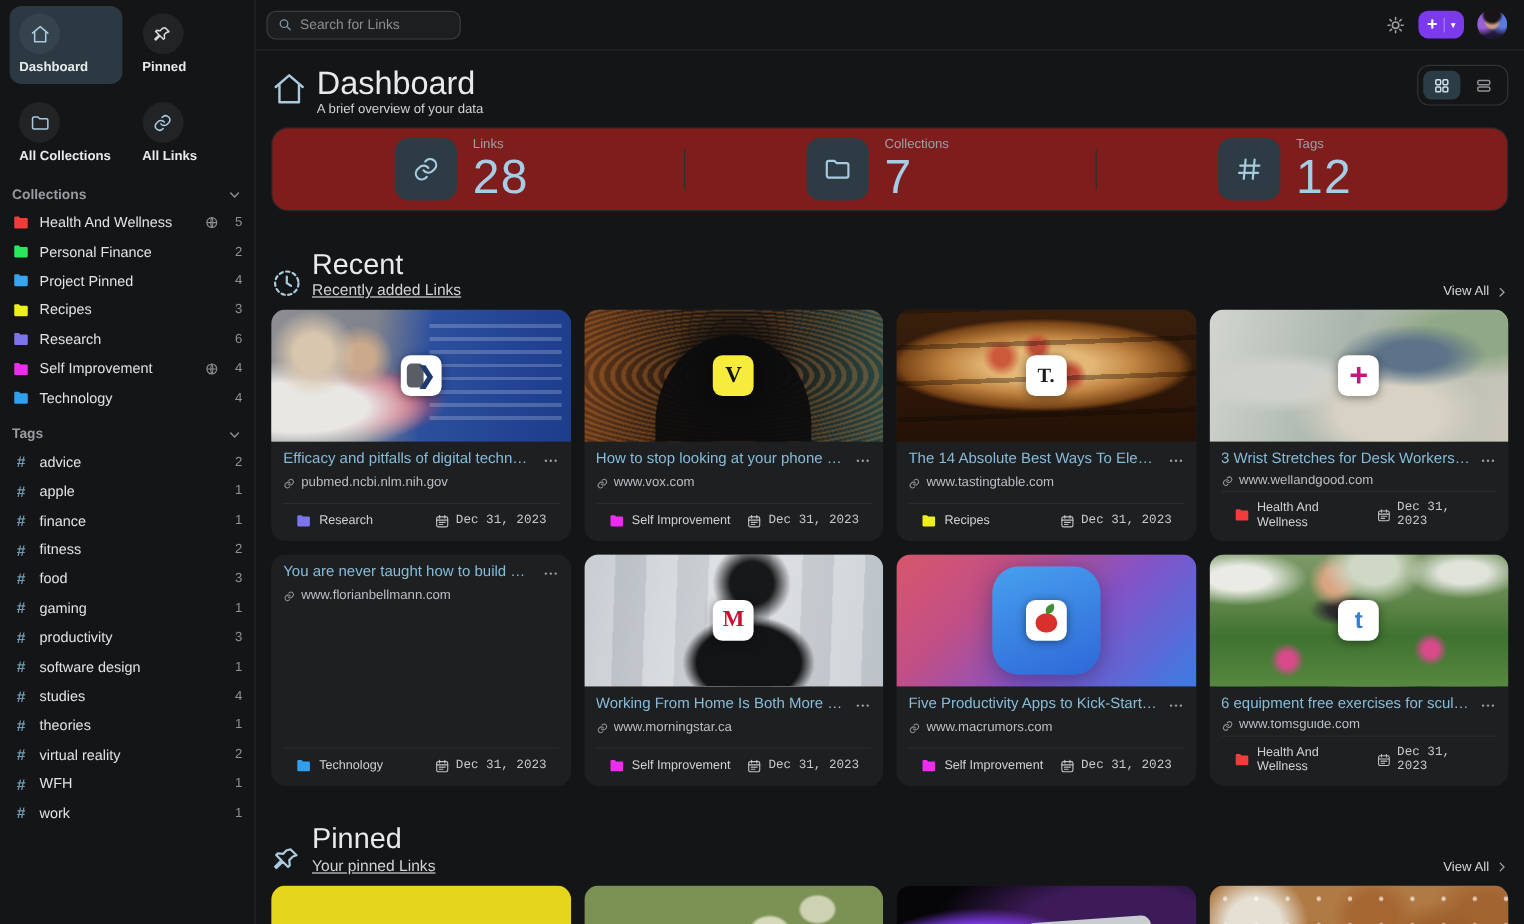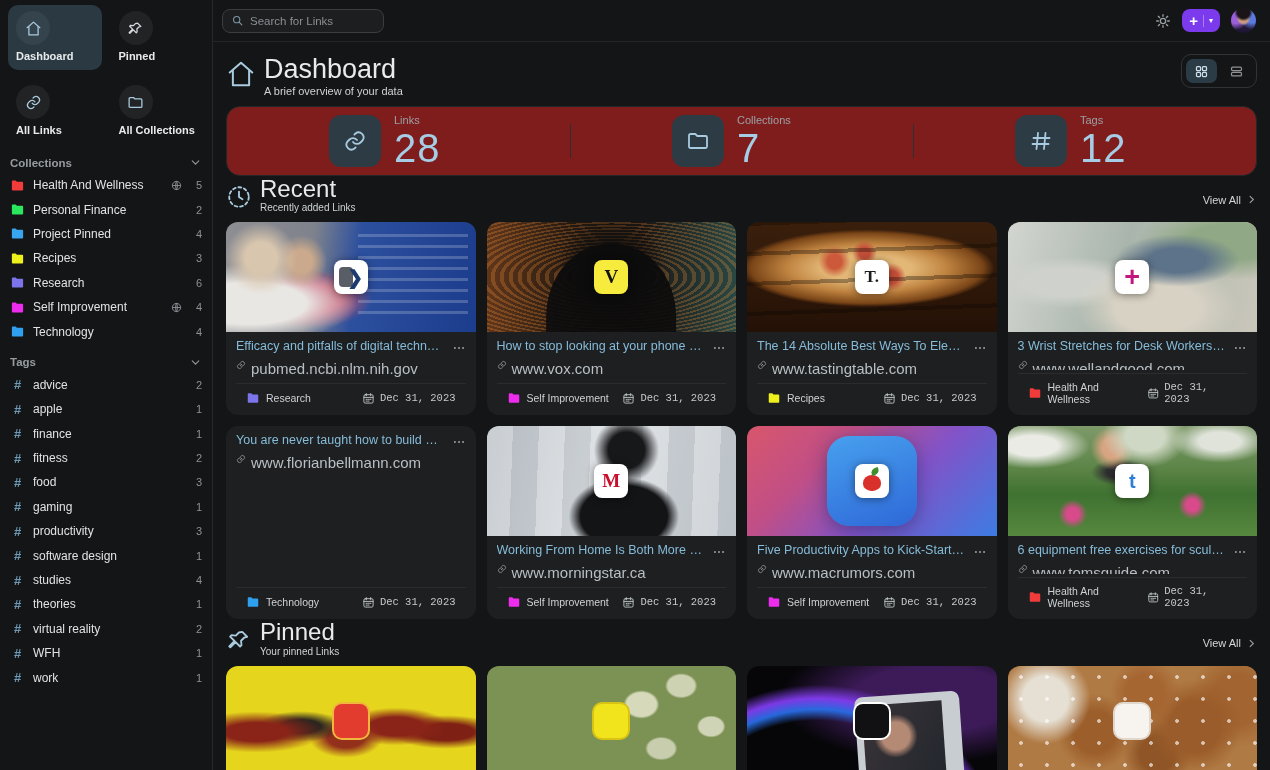--- a/index.html
+++ b/index.html
@@ -63,24 +63,24 @@
 
   .stats { margin-top:9px; background:#7f1d1d; border:1px solid #242628; border-radius:14px; height:70px; display:grid; grid-template-columns:1fr 1fr 1fr; align-items:center; }
   .stat { display:flex; align-items:center; gap:13px; justify-content:center; position:relative; height:100%; }
   .stat + .stat::before { content:""; position:absolute; left:0; top:17px; bottom:17px; width:1px; background:#2d2f30; }
   .stat-tile { width:52px; height:52px; border-radius:12px; background:#2d3b45; display:flex; align-items:center; justify-content:center; }
   .stat-tile svg { width:24px; height:24px; color:#a9cbdf; }
   .stat-info { display:flex; flex-direction:column; gap:1px; min-width:74px; }
   .stat-label { font-size:11px; color:#9aa0a5; }
   .stat-value { font-size:40px; font-weight:300; color:#a5cde6; line-height:1.05; letter-spacing:1px; }
 
-  .sec { display:flex; align-items:center; gap:8px; margin-top:0; }
+  .sec { display:flex; align-items:flex-end; gap:8px; margin-top:32px; }
   .sec-ic { width:26px; height:26px; color:#a9cbdf; margin-top:4px; }
   .sec-titles h2 { font-size:24px; font-weight:400; color:#e8ebec; line-height:1.1; }
-  .sec-titles .sub { font-size:10px; color:#ced3d6; }
+  .sec-titles .sub { font-size:13px; color:#ced3d6;text-decoration:underline; }
   .viewall { margin-left:auto; display:flex; align-items:center; gap:5px; color:#d2d6d9; font-size:11px; margin-top:10px; cursor:pointer; }
   .viewall svg { width:11px; height:11px; color:#9aa0a4; }
 
   .cards-grid { display:grid; grid-template-columns:repeat(4,1fr); gap:11px; margin-top:9px; }
   .card { background:#1d1f20; border-radius:12px; overflow:hidden; height:193px; display:flex; flex-direction:column; cursor:pointer; }
   .card.pinned-card { height:193px; }
   .card-img { height:110px; min-height:110px; position:relative; overflow:hidden; }
   .badge { position:absolute; left:50%; top:50%; transform:translate(-50%,-50%); width:34px; height:34px; border-radius:8px; display:flex; align-items:center; justify-content:center; font-size:17px; font-weight:700; box-shadow:0 1px 8px rgba(0,0,0,.45); z-index:3; }
   .badge b { font-weight:700; }
   .shape-serif b { font-family:"Liberation Serif",serif; }
@@ -90,21 +90,21 @@
   .shape-pubmed::before { content:""; position:absolute; left:5px; top:7px; width:14px; height:20px; border-radius:4px; background:#595e66; }
   .shape-pubmed b { position:relative; margin-left:9px; font-size:19px; font-weight:800; }
   .shape-apple::before { content:""; position:absolute; left:8px; top:11px; width:18px; height:16px; background:#d9302c; border-radius:50% 50% 46% 46%; }
   .shape-apple::after { content:""; position:absolute; left:16px; top:4px; width:8px; height:7px; background:#3f8f2f; border-radius:70% 0 70% 0; transform:rotate(-18deg); }
 
   .card-body { padding:7px 10px 2px; display:flex; flex-direction:column; gap:3px; flex:1; min-height:0; }
   .card-title-row { display:flex; gap:8px; align-items:flex-start; }
   .card-title { font-size:12.5px; color:#86bcda; white-space:nowrap; overflow:hidden; text-overflow:ellipsis; flex:1; }
   .dots-btn { background:none; border:none; cursor:pointer; display:flex; padding:2px 0; }
   .dots-btn svg { width:14px; height:14px; color:#9aa0a4; }
-  .card-url { display:flex; gap:5px; align-items:flex-start; color:#b9bfc4; font-size:15px; overflow:hidden; white-space:nowrap; }
+  .card-url { display:flex; gap:5px; align-items:flex-end; color:#b9bfc4; font-size:11px; overflow:hidden; white-space:nowrap; }
   .card-url svg { width:10px; height:10px; color:#8d9296; flex:none; }
   .card-foot { margin-top:auto; border-top:1px solid #2a2c2d; display:flex; align-items:center; gap:6px; padding:7px 10px 8px; font-size:10.5px; color:#ced2d5; }
   .card-foot .folder-ic { width:14px; height:14px; display:flex; }
   .card-foot .folder-ic svg { width:14px; height:14px; }
   .foot-date { margin-left:auto; display:flex; align-items:center; gap:5px; color:#c6cacd;font-family:Liberation Mono, monospace; }
   .foot-date svg { width:13px; height:13px; color:#c2c7ca; }
 
   
   .art-pubmed { background:
     radial-gradient(circle at 14% 33%, #d9c6ae 0 7%, transparent 16%),
@@ -217,33 +217,33 @@
         <span class="circ">
           <svg class="pin" viewBox="0 0 24 24" fill="none" stroke="currentColor" stroke-width="1.8" stroke-linecap="round" stroke-linejoin="round">
               <path d="M15 4.5l4.5 4.5-2.8.9-2.8 2.8.4 4-1.3 1.3-4.1-4.1L4 18.8 3 17.8l4.9-4.9L3.8 8.8 5.1 7.5l4 .4 2.8-2.8z"></path>
             </svg>
         </span>
         <span class="tlabel">Pinned</span>
       </div>
       <div class="tile">
         <span class="circ">
           <svg viewBox="0 0 24 24" fill="none" stroke="currentColor" stroke-width="1.8" stroke-linecap="round" stroke-linejoin="round">
-              <path d="M10 13a5 5 0 0 0 7.5.5l2-2a5 5 0 0 0-7-7l-1.1 1.1"></path>
-              <path d="M14 11a5 5 0 0 0-7.5-.5l-2 2a5 5 0 0 0 7 7l1.1-1.1"></path>
-            </svg>
-        </span>
-        <span class="tlabel">All Links</span>
+              <path d="M3 6.5A1.5 1.5 0 0 1 4.5 5h4.8l2 2h8.2A1.5 1.5 0 0 1 21 8.5v9a1.5 1.5 0 0 1-1.5 1.5h-15A1.5 1.5 0 0 1 3 17.5z"></path>
+            </svg>
+        </span>
+        <span class="tlabel">All Collections</span>
       </div>
       <div class="tile">
         <span class="circ">
           <svg viewBox="0 0 24 24" fill="none" stroke="currentColor" stroke-width="1.8" stroke-linecap="round" stroke-linejoin="round">
-              <path d="M3 6.5A1.5 1.5 0 0 1 4.5 5h4.8l2 2h8.2A1.5 1.5 0 0 1 21 8.5v9a1.5 1.5 0 0 1-1.5 1.5h-15A1.5 1.5 0 0 1 3 17.5z"></path>
-            </svg>
-        </span>
-        <span class="tlabel">All Collections</span>
+              <path d="M10 13a5 5 0 0 0 7.5.5l2-2a5 5 0 0 0-7-7l-1.1 1.1"></path>
+              <path d="M14 11a5 5 0 0 0-7.5-.5l-2 2a5 5 0 0 0 7 7l1.1-1.1"></path>
+            </svg>
+        </span>
+        <span class="tlabel">All Links</span>
       </div>
     </div>
 
     <div class="shead">
       <span>Collections</span>
       <svg viewBox="0 0 24 24" fill="none" stroke="currentColor" stroke-width="2.2" stroke-linecap="round">
           <path d="M6 9l6 6 6-6"></path>
         </svg>
     </div>
     <div id="coll-list">

